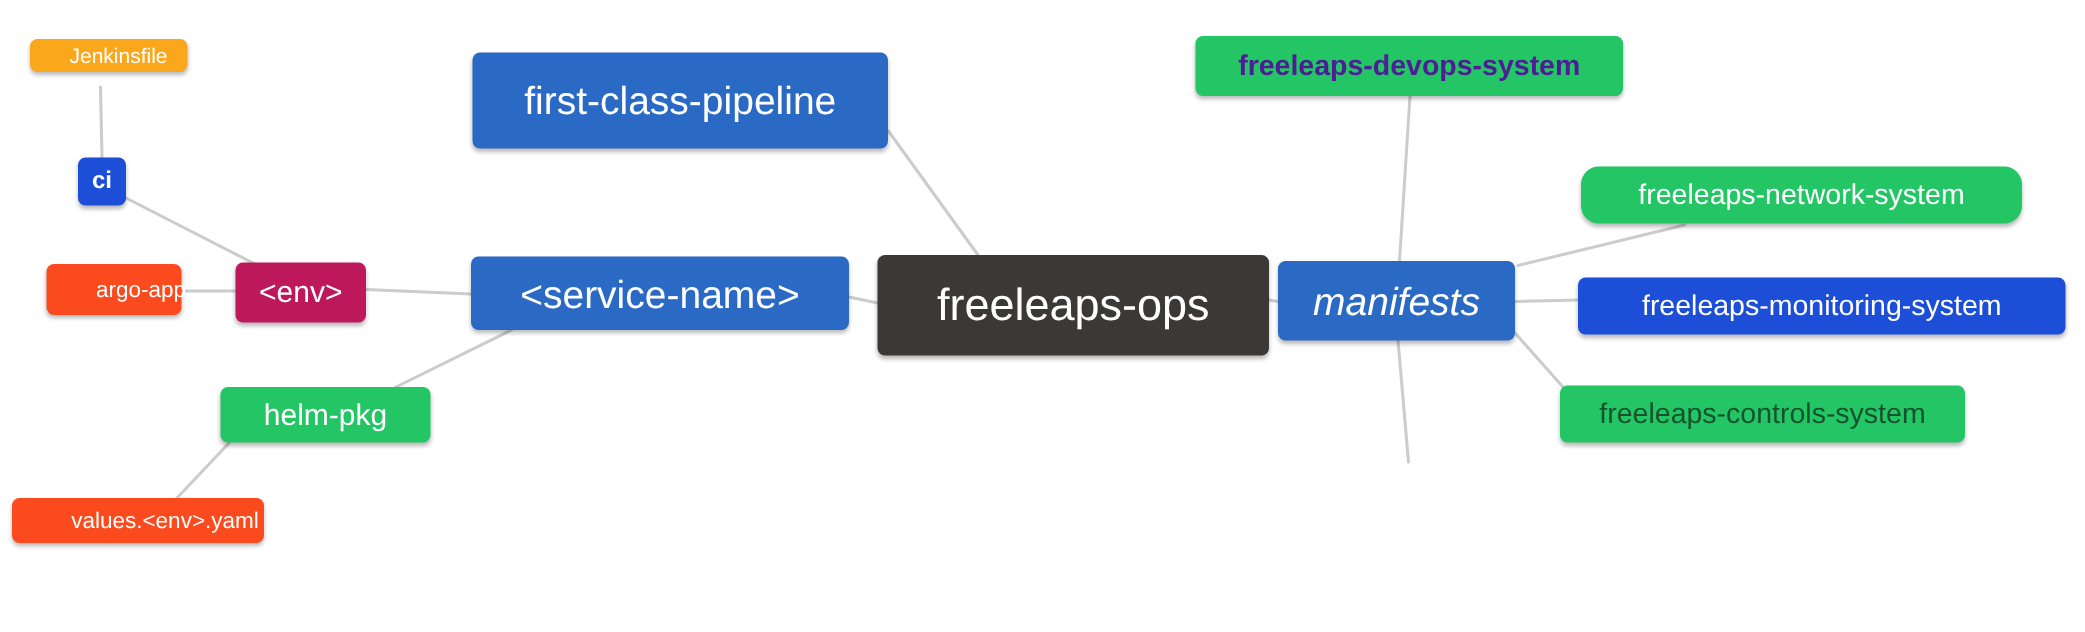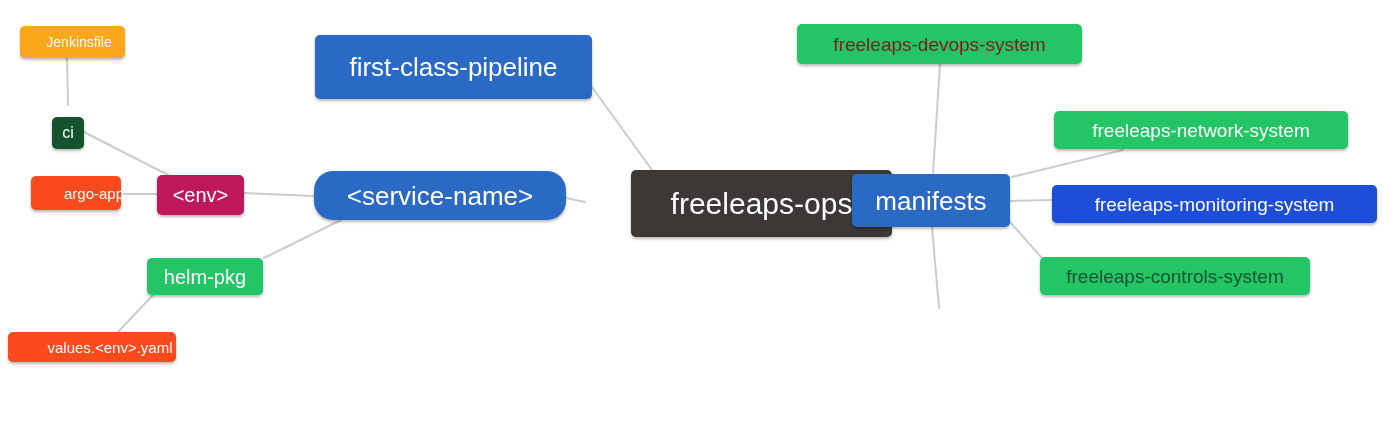--- a/index.html
+++ b/index.html
@@ -63,28 +63,28 @@
       <line x1="566" y1="198" x2="585" y2="202" stroke="#CCCCCC"></line>
       <line x1="592" y1="87" x2="652" y2="170" stroke="#CCCCCC"></line>
       <line x1="846" y1="200" x2="852" y2="201" stroke="#CCCCCC"></line>
       <line x1="933" y1="174" x2="940" y2="64" stroke="#CCCCCC"></line>
       <line x1="1012" y1="177" x2="1123" y2="150" stroke="#CCCCCC"></line>
       <line x1="1010" y1="201" x2="1052" y2="200" stroke="#CCCCCC"></line>
       <line x1="1010" y1="222" x2="1042" y2="258" stroke="#CCCCCC"></line>
       <line x1="932" y1="227" x2="939" y2="308" stroke="#CCCCCC"></line>
     </svg>
   <div class="nodes-layer" id="nodes-layer">
-      <div class="node" style="left: 20px; top: 26px; width: 105px; height: 32px; font-size: 14px; background: rgb(251, 167, 27); color: rgb(255, 255, 255); padding-left: 13px;">Jenkinsfile</div>
-      <div class="node" style="left: 52px; top: 117px; width: 32px; height: 32px; font-size: 16px; background: #14532d; color: rgb(255, 255, 255);">ci</div>
+      <div class="node" style="left: 20px; top: 26px; width: 105px; height: 22px; font-size: 14px; background: rgb(251, 167, 27); color: rgb(255, 255, 255); padding-left: 13px;">Jenkinsfile</div>
+      <div class="node" style="left: 52px; top: 105px; width: 32px; height: 32px; font-size: 16px; background: #1d4ed8; color: rgb(255, 255, 255); font-weight: bold;">ci</div>
       <div class="node" style="left: 31px; top: 176px; width: 90px; height: 34px; font-size: 15px; background: rgb(251, 75, 30); color: rgb(255, 255, 255); padding-left: 36px;">argo-app</div>
       <div class="node" style="left: 157px; top: 175px; width: 87px; height: 40px; font-size: 20px; background: #be185d; color: rgb(255, 255, 255);">&lt;env&gt;</div>
-      <div class="node" style="left: 147px; top: 258px; width: 116px; height: 37px; font-size: 20px; background: rgb(35, 197, 101); color: rgb(255, 255, 255);">helm-pkg</div>
+      <div class="node" style="left: 147px; top: 258px; width: 140px; height: 37px; font-size: 20px; background: rgb(35, 197, 101); color: rgb(255, 255, 255);">helm-pkg</div>
       <div class="node" style="left: 8px; top: 332px; width: 168px; height: 30px; font-size: 15px; background: rgb(251, 75, 30); color: rgb(255, 255, 255); padding-left: 36px;">values.&lt;env&gt;.yaml</div>
       <div class="node" style="left: 315px; top: 35px; width: 277px; height: 64px; font-size: 26px; background: rgb(42, 105, 196); color: rgb(255, 255, 255);">first-class-pipeline</div>
-      <div class="node" style="left: 314px; top: 171px; width: 252px; height: 49px; font-size: 26px; background: rgb(42, 105, 196); color: rgb(255, 255, 255); border-radius: 19px;">&lt;service-name&gt;</div>
-      <div class="node" style="left: 585px; top: 170px; width: 261px; height: 67px; font-size: 30px; background: rgb(59, 56, 53); color: rgb(255, 255, 255); margin-left: 46px;">freeleaps-ops</div>
-      <div class="node" style="left: 852px; top: 174px; width: 158px; height: 53px; font-size: 26px; background: rgb(42, 105, 196); color: rgb(255, 255, 255);">manifests</div>
-      <div class="node" style="left: 797px; top: 24px; width: 285px; height: 40px; font-size: 19px; background: rgb(35, 197, 101); color: #7f1d1d;">freeleaps-devops-system</div>
-      <div class="node" style="left: 1054px; top: 111px; width: 294px; height: 38px; font-size: 19px; background: rgb(35, 197, 101); color: rgb(255, 255, 255);">freeleaps-network-system</div>
+      <div class="node" style="left: 314px; top: 171px; width: 252px; height: 49px; font-size: 26px; background: rgb(42, 105, 196); color: rgb(255, 255, 255);">&lt;service-name&gt;</div>
+      <div class="node" style="left: 585px; top: 170px; width: 261px; height: 67px; font-size: 30px; background: rgb(59, 56, 53); color: rgb(255, 255, 255);">freeleaps-ops</div>
+      <div class="node" style="left: 852px; top: 174px; width: 158px; height: 53px; font-size: 26px; background: rgb(42, 105, 196); color: rgb(255, 255, 255); font-style: italic;">manifests</div>
+      <div class="node" style="left: 797px; top: 24px; width: 285px; height: 40px; font-size: 19px; background: rgb(35, 197, 101); color: #4c1d95; font-weight: bold;">freeleaps-devops-system</div>
+      <div class="node" style="left: 1054px; top: 111px; width: 294px; height: 38px; font-size: 19px; background: rgb(35, 197, 101); color: rgb(255, 255, 255); border-radius: 12px;">freeleaps-network-system</div>
       <div class="node" style="left: 1052px; top: 185px; width: 325px; height: 38px; font-size: 19px; background: #1d4ed8; color: rgb(255, 255, 255);">freeleaps-monitoring-system</div>
       <div class="node" style="left: 1040px; top: 257px; width: 270px; height: 38px; font-size: 19px; background: rgb(35, 197, 101); color: #14532d;">freeleaps-controls-system</div>
     </div>
 </div>
 
 </body></html>

